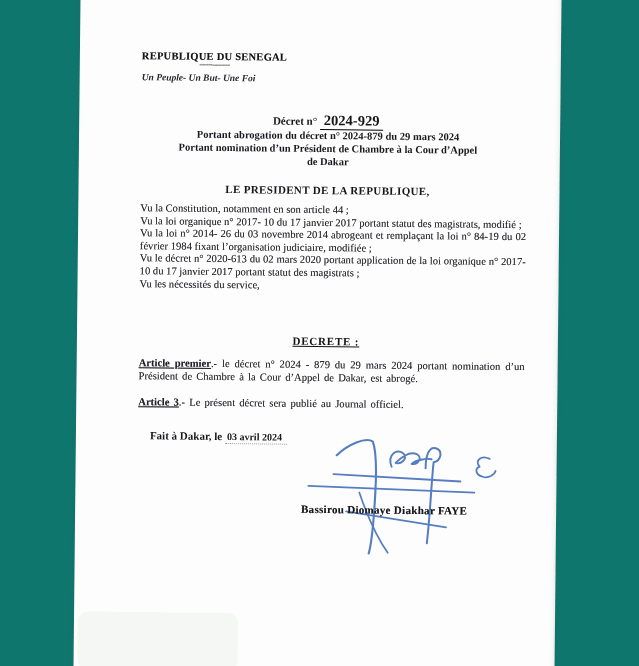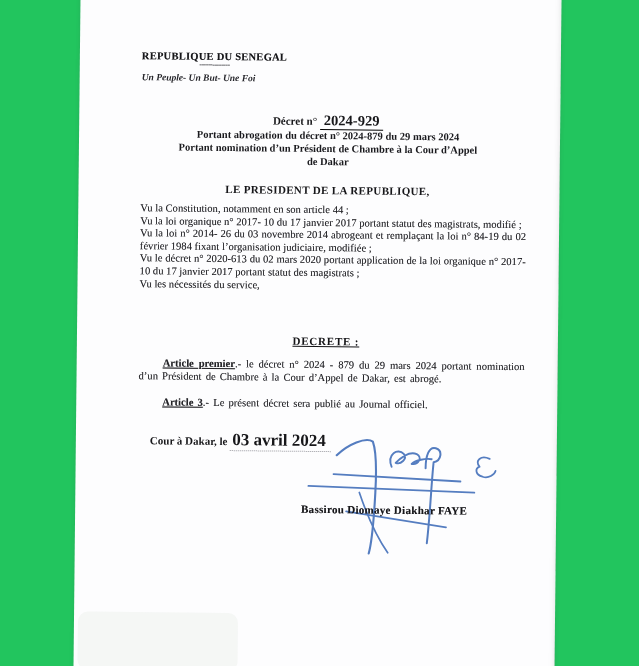--- a/index.html
+++ b/index.html
@@ -2,21 +2,21 @@
 <html><head>
 <meta charset="utf-8">
 <style>
   html,body{margin:0;padding:0;}
   body{
     width:639px;height:666px;overflow:hidden;
     background:#ededf0;
     font-family:"Liberation Serif", serif;
     position:relative;
   }
-  .screen{position:absolute;inset:0;background:#22c55e;}
+  .screen{position:absolute;inset:0;background:#0f766e;}
   .page{
     position:absolute;left:77px;top:-14px;width:481px;height:694px;
     background:#fdfdfe;
     transform:rotate(0.6deg);
     transform-origin:50% 50%;
     box-shadow:0 0 4px rgba(70,70,80,0.18), inset -3px 0 7px -5px rgba(120,125,120,0.45);
     color:#232327;
   }
   .smudge{
     position:absolute;left:4px;bottom:8px;width:160px;height:58px;
@@ -32,26 +32,26 @@
   .title-block{top:126px;}
   .decree-line{font-size:11px;font-weight:bold;color:#17171a;}
   .decree-number{font-size:14.5px;border-bottom:1px solid #000000;padding:0 4px 1px 4px;}
   .subtitle{font-weight:bold;font-size:10.5px;line-height:13.2px;color:#1a1a1e;}
   .president{top:198px;font-weight:bold;font-size:11px;letter-spacing:.35px;color:#17171a;}
   
   .visas{position:absolute;top:218px;left:62px;width:386px;text-align:justify;}
   .visas p{margin:0;font-size:10.6px;line-height:12.6px;text-shadow:0 0 .35px rgba(40,40,45,.4);}
   .decrete{top:349px;font-weight:bold;font-size:11px;letter-spacing:.8px;text-decoration:underline;color:#141417;}
   .article{position:absolute;left:62px;width:386px;margin:0;font-size:10.6px;line-height:12.6px;text-align:justify;word-spacing:1.5px;text-shadow:0 0 .35px rgba(40,40,45,.4);}
-  .article-label{font-weight:bold;text-decoration:underline;margin-left:24px;}
+  .article-label{font-weight:bold;text-decoration:underline;}
   .article-1{top:373px;}
   .article-2{top:412px;}
   
   .closing{position:absolute;top:445px;left:74px;font-weight:bold;font-size:11px;color:#17171a;}
-  .closing-date{font-size:17px;border-bottom:1px dotted #9a9aa0;padding:0 5px 1px 2px;}
+  .closing-date{font-size:10px;border-bottom:1px dotted #9a9aa0;padding:0 5px 1px 2px;}
   .sig-svg{position:absolute;top:444px;left:222px;}
   .sig-name{position:absolute;top:517px;left:149px;width:320px;text-align:center;font-weight:bold;font-size:11px;letter-spacing:.3px;color:#17171a;text-shadow:0 0 .4px rgba(30,30,35,.5);}
 </style>
 </head>
 <body>
 
 <div class="screen">
   <div class="page">
 
     <div class="smudge"></div>
@@ -86,21 +86,21 @@
 
     <p class="article article-1">
       <span class="article-label">Article premier</span><span>.- le décret n° 2024 - 879 du 29 mars 2024 portant nomination d’un Président de Chambre à la Cour d’Appel de Dakar, est abrogé.</span>
     </p>
 
     <p class="article article-2">
       <span class="article-label">Article 3</span><span>.- Le présent décret sera publié au Journal officiel.</span>
     </p>
 
     <div class="closing">
-      <span>Cour à Dakar, le</span>
+      <span>Fait à Dakar, le</span>
       <span class="closing-date">03 avril 2024</span>
     </div>
 
     <svg class="sig-svg" width="220" height="132" viewBox="300 430 220 132" fill="none" stroke-linecap="round" stroke-linejoin="round" opacity="0.88">
       <path stroke-width="2.1" d="M339,455 C350,444 368,436 375,441 C379,452 379,470 378,492 C377,515 376,538 372,553" stroke="#3e6cb8"></path>
       <path stroke-width="1.9" d="M394,466 C389,453 400,447 406,453 C410,458 403,464 398,462 C404,456 412,450 419,453 C425,456 421,464 414,463 C418,459 428,457 434,458" stroke="#3e6cb8"></path>
       <path stroke-width="2.0" d="M428,467 C428,455 431,445 438,447 C445,449 444,459 436,461 C434,480 433,515 430,542" stroke="#3e6cb8"></path>
       <path stroke-width="1.8" d="M492,457 C483,453 477,459 482,465 C477,467 478,473 485,475 C491,477 497,473 498,469" stroke="#3e6cb8"></path>
       <path stroke-width="1.8" d="M336,474 L463,480" stroke="#3e6cb8"></path>
       <path stroke-width="1.8" d="M311,486 L477,491" stroke="#3e6cb8"></path>

